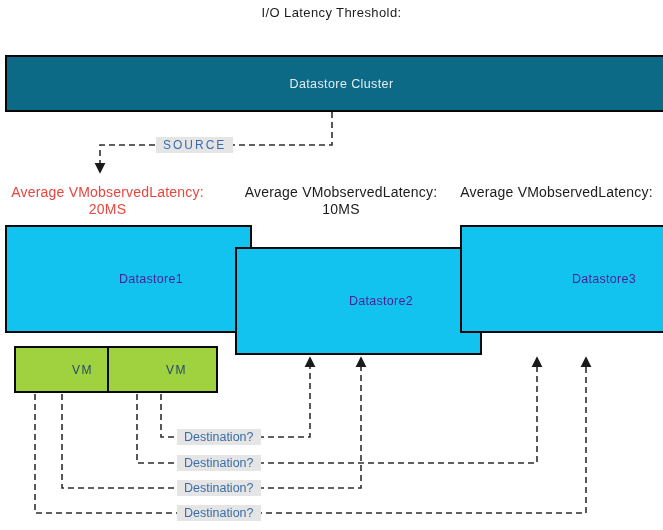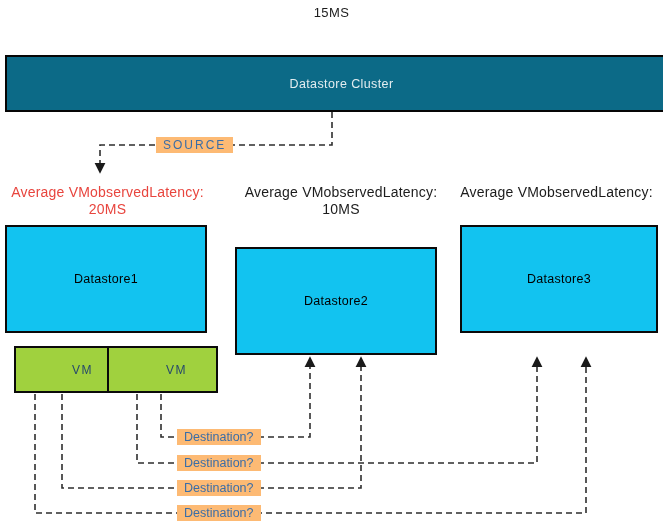--- a/index.html
+++ b/index.html
@@ -25,54 +25,54 @@
     top:184px;text-align:center;font-size:14px;line-height:17px;color:#1c1c1c;letter-spacing:.2px;
   }
   .latency-label.alert{color:#e8453e;}
   .latency-1{left:0;width:215px;}
   .latency-2{left:235px;width:212px;}
   .latency-3{left:450px;width:213px;}
   
   .datastore-box{
     top:225px;height:104px;background:#12c3f0;border:2px solid #0a0a0a;
     display:flex;align-items:center;justify-content:center;
-    color:#000000;font-size:12.5px;letter-spacing:.3px;
+    color:#4c1d95;font-size:12.5px;letter-spacing:.3px;padding-left:45px;
   }
   .ds-1{left:5px;width:198px;}
   .ds-2{left:235px;width:198px;margin-top:22px;}
   .ds-3{left:460px;width:194px;}
   
   .vm-box{
     top:346px;height:43px;background:#a0d13e;border:2px solid #0a0a0a;
     display:flex;align-items:center;justify-content:center;
     color:#27496b;font-size:12px;letter-spacing:1.5px;padding-left:28px;
   }
   .vm-1{left:14px;width:77px;}
   .vm-2{left:107px;width:79px;}
   
   .connector-layer{left:0;top:0;width:663px;height:530px;pointer-events:none;}
   .connector{fill:none;stroke:#2e2e2e;stroke-width:1.6;stroke-dasharray:6 4;}
   
   .line-label{
-    background:#fdba74;color:#3a6da7;font-size:12.5px;line-height:16px;
+    background:#e5e5e5;color:#3a6da7;font-size:12.5px;line-height:16px;
     padding:0 7px;white-space:nowrap;
   }
   .source-label{left:156px;top:137px;letter-spacing:2px;font-size:12px;}
   .dest-1{left:177px;top:429px;}
   .dest-2{left:177px;top:455px;}
   .dest-3{left:177px;top:480px;}
   .dest-4{left:177px;top:505px;}
 </style>
 </head>
 <body>
 
 <div class="canvas">
 
   <div class="abs page-title">
-    <div>15MS</div>
+    <div>I/O Latency Threshold:</div>
   </div>
 
   <div class="abs cluster-box">
     <span>Datastore Cluster</span>
   </div>
 
   <div class="abs latency-label latency-1 alert">
     <div>Average VMobservedLatency:</div>
     <div>20MS</div>
   </div>

